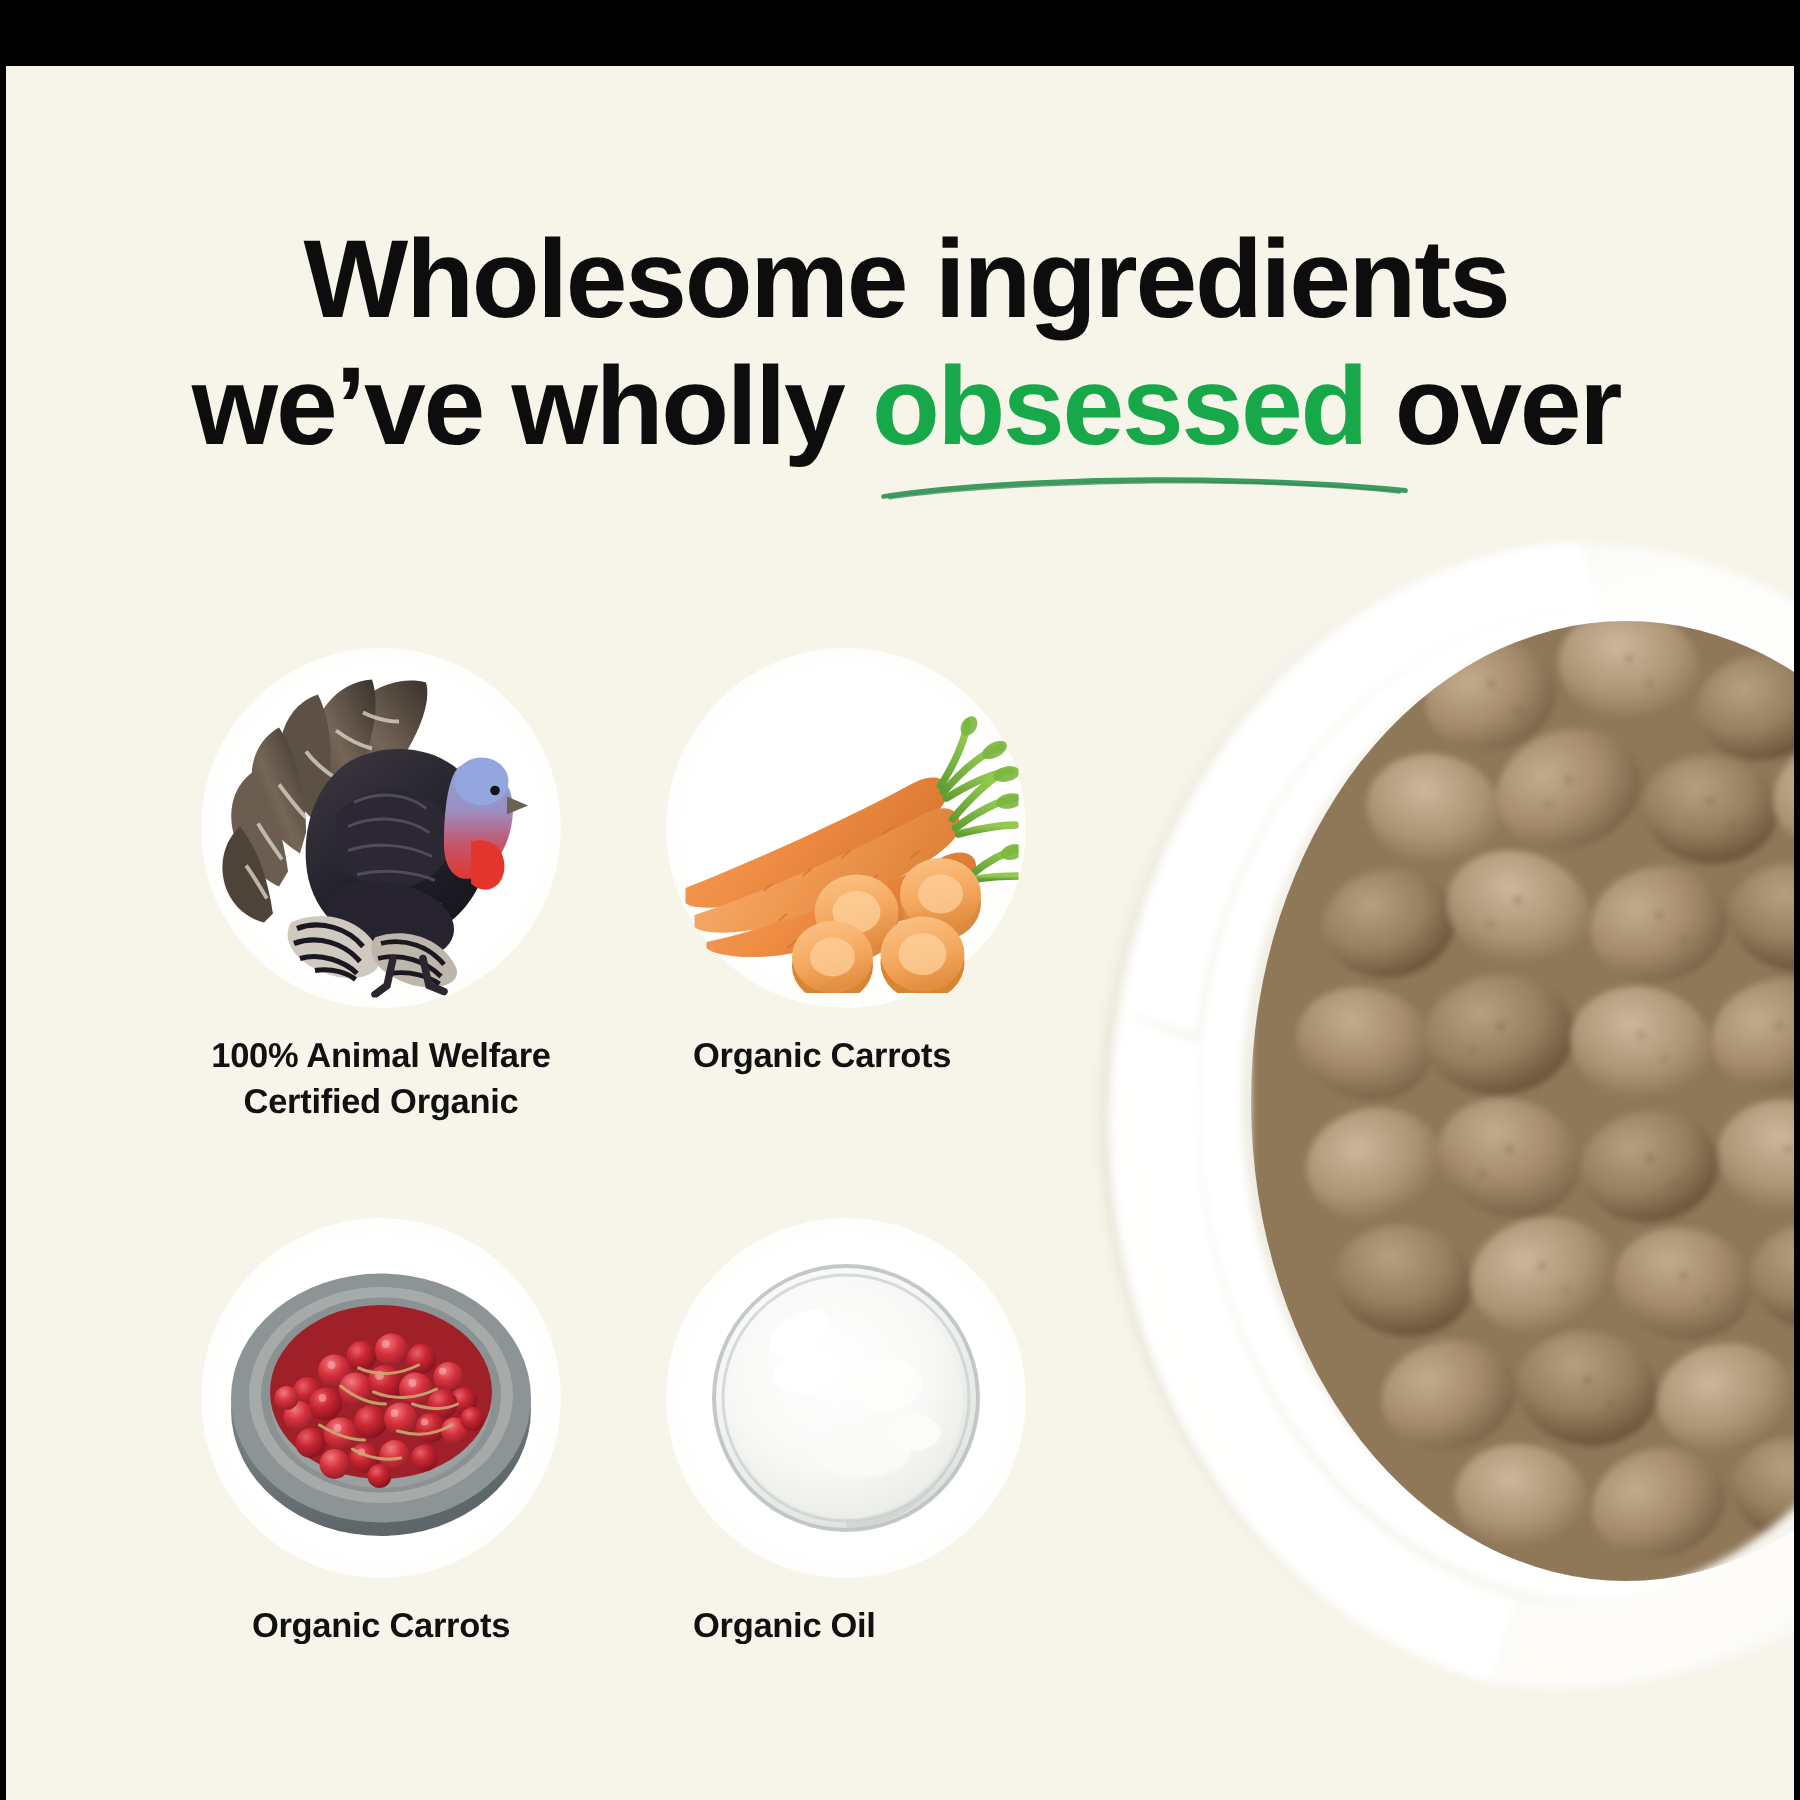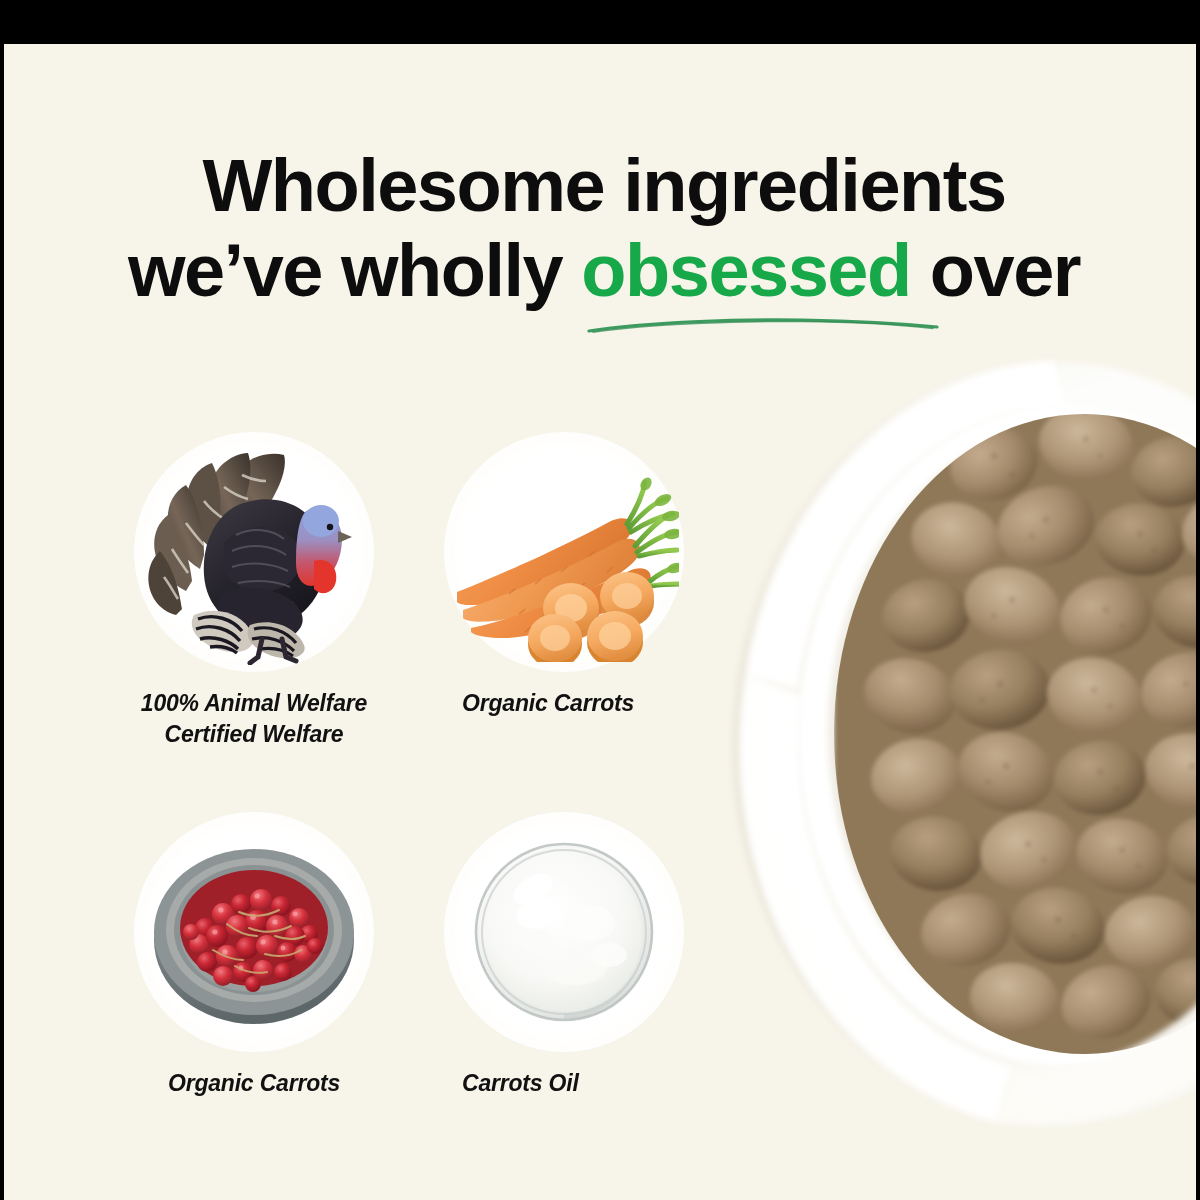--- a/index.html
+++ b/index.html
@@ -62,21 +62,20 @@
   .thumb svg{position:relative;z-index:2;}
 
   .caption{
     margin-top:16px;
     width:300px;
     font-size:23px;
     font-weight:bold;
     color:#111;
     letter-spacing:-0.2px;
     line-height:1.33;
-    font-style:italic;
   }
   .caption.center{text-align:center;width:240px;}
   .caption.left{text-align:left;padding-left:18px;width:282px;}
 
   
   .bowl-wrap{
     position:absolute;
     left:690px; top:300px;
     width:530px; height:830px;
     z-index:3;
@@ -317,21 +316,21 @@
               <path d="M122,210 C136,208 148,212 155,217"></path>
             </g>
           </g>
 
           <path d="M124,200 L120,218 L112,224" stroke="#2b2630" stroke-width="5" fill="none" stroke-linecap="round"></path>
           <path d="M144,200 L148,218 L158,222" stroke="#2b2630" stroke-width="5" fill="none" stroke-linecap="round"></path>
         </svg>
       </div>
       <div class="caption center">
         <span>100% Animal Welfare</span><br>
-        <span>Certified Welfare</span>
+        <span>Certified Organic</span>
       </div>
     </div>
 
     <div class="cell c2">
       <div class="thumb">
         <svg width="230" height="220" viewBox="0 0 230 220">
           <defs>
             <linearGradient id="carG" x1="0" y1="0" x2="1" y2="0.4">
               <stop offset="0%" stop-color="#f3a05a"></stop>
               <stop offset="45%" stop-color="#f08e46"></stop>
@@ -527,17 +526,17 @@
           <path d="M54,96 C62,88 78,90 82,100 C86,110 74,118 62,114 C50,110 48,102 54,96 Z" fill="#fbfcfa" opacity="0.9"></path>
           <ellipse cx="118" cy="84" rx="26" ry="18" fill="#fdfdfb" opacity="0.85"></ellipse>
           <ellipse cx="104" cy="128" rx="32" ry="18" fill="#fafbf8" opacity="0.8"></ellipse>
           <ellipse cx="138" cy="116" rx="18" ry="12" fill="#fcfdfb" opacity="0.8"></ellipse>
 
           <path d="M93,175 A82,82 0 0,0 175,93 A88,88 0 0,1 93,181 Z" fill="#c6ccc9" opacity="0.5"></path>
 
           <ellipse cx="62" cy="50" rx="22" ry="12" fill="#ffffff" opacity="0.9" transform="rotate(-32 62 50)"></ellipse>
         </svg>
       </div>
-      <div class="caption left">Carrots Oil</div>
+      <div class="caption left">Organic Oil</div>
     </div>
 
   </div>
 </div>
 
 </body></html>

